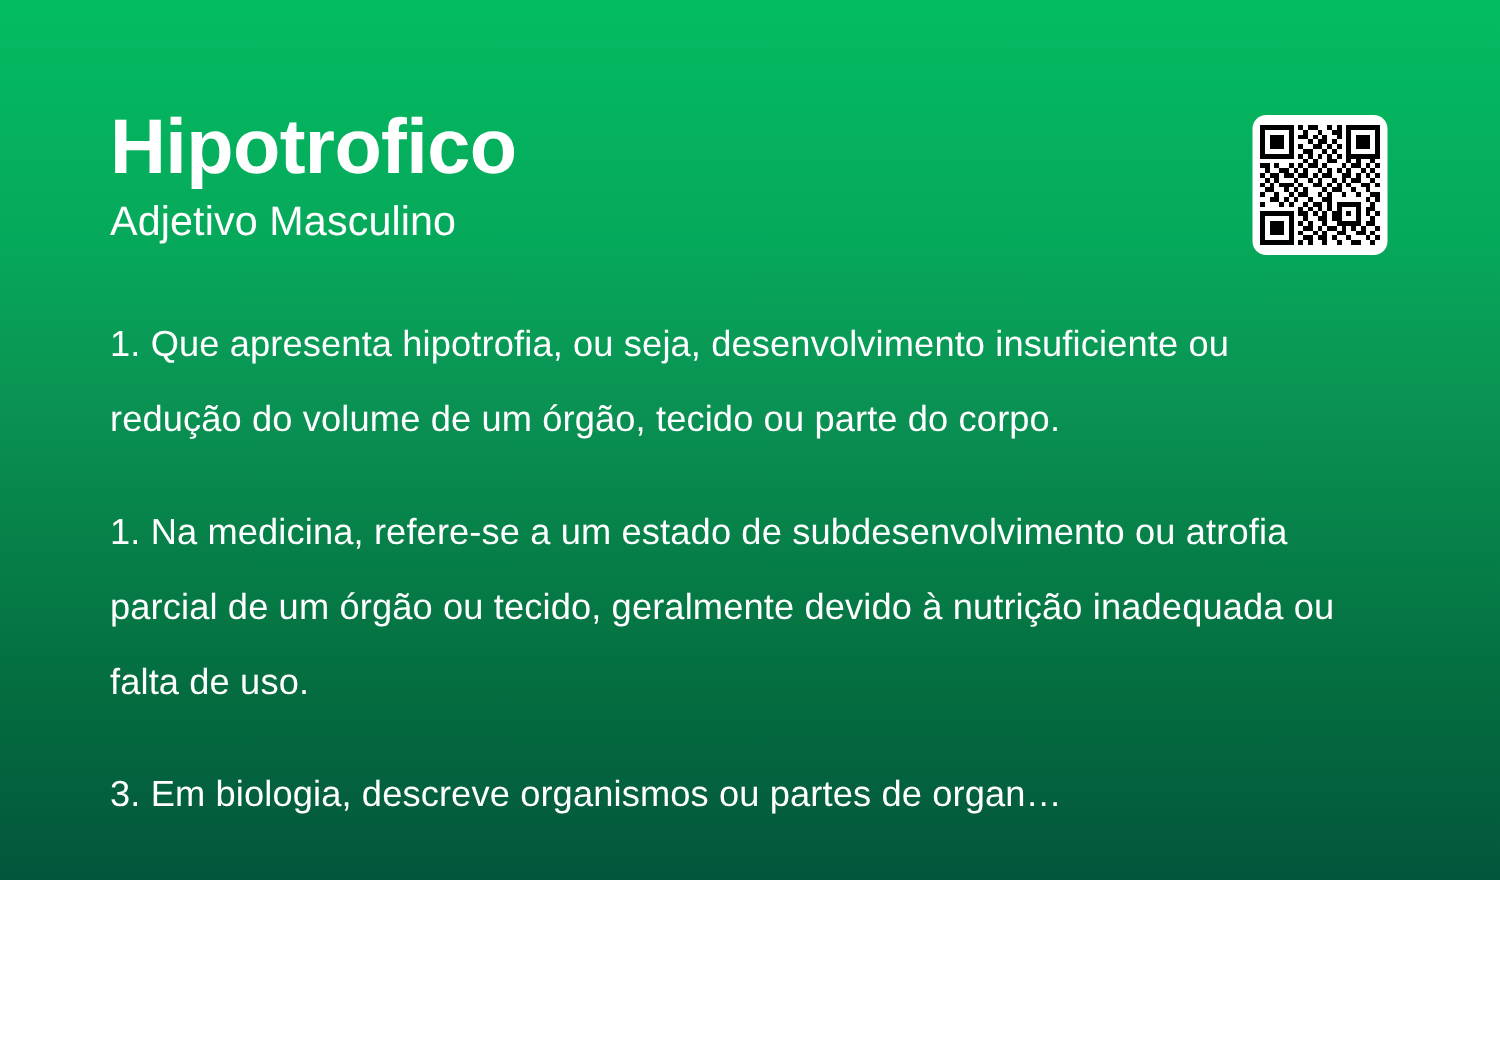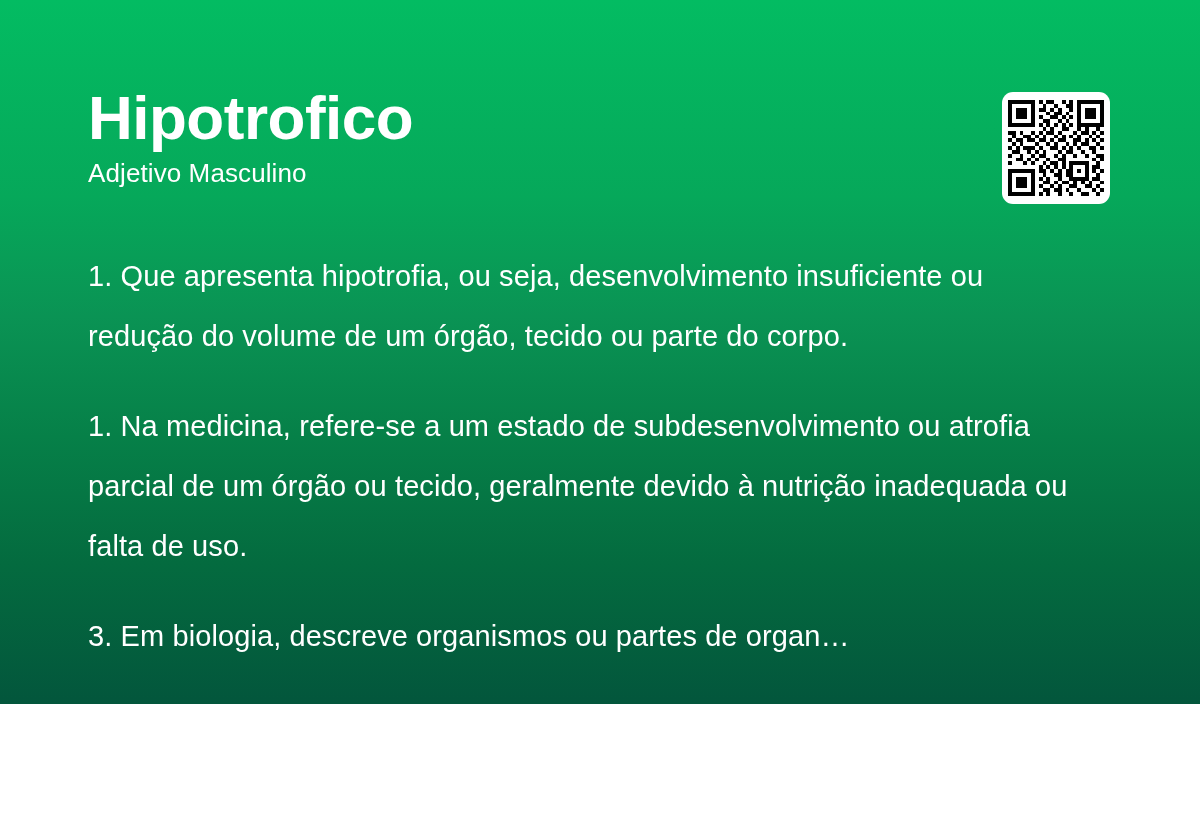--- a/index.html
+++ b/index.html
@@ -41,21 +41,21 @@
     margin: 0;
     font-size: 62px;
     line-height: 1.02;
     font-weight: 700;
     letter-spacing: -0.5px;
     color: #ffffff;
   }
 
   .word-class {
     margin: 10px 0 0 0;
-    font-size: 26px;
+    font-size: 33px;
     line-height: 1.1;
     font-weight: 400;
     color: #ffffff;
     letter-spacing: 0.1px;
   }
 
   
   .qr-card {
     position: absolute;
     top: 92px;

